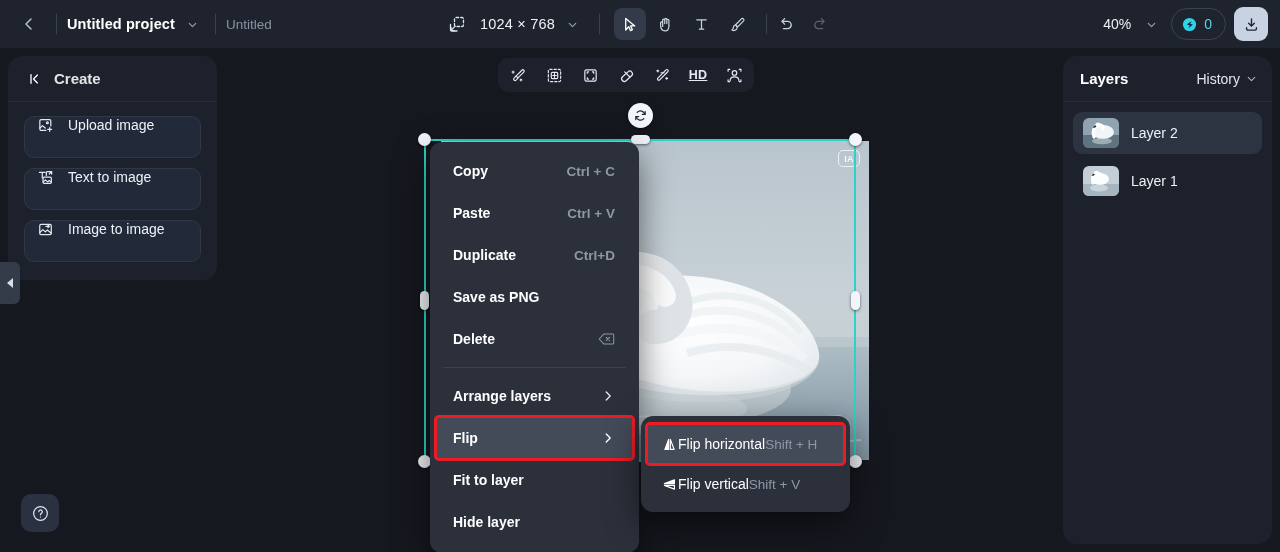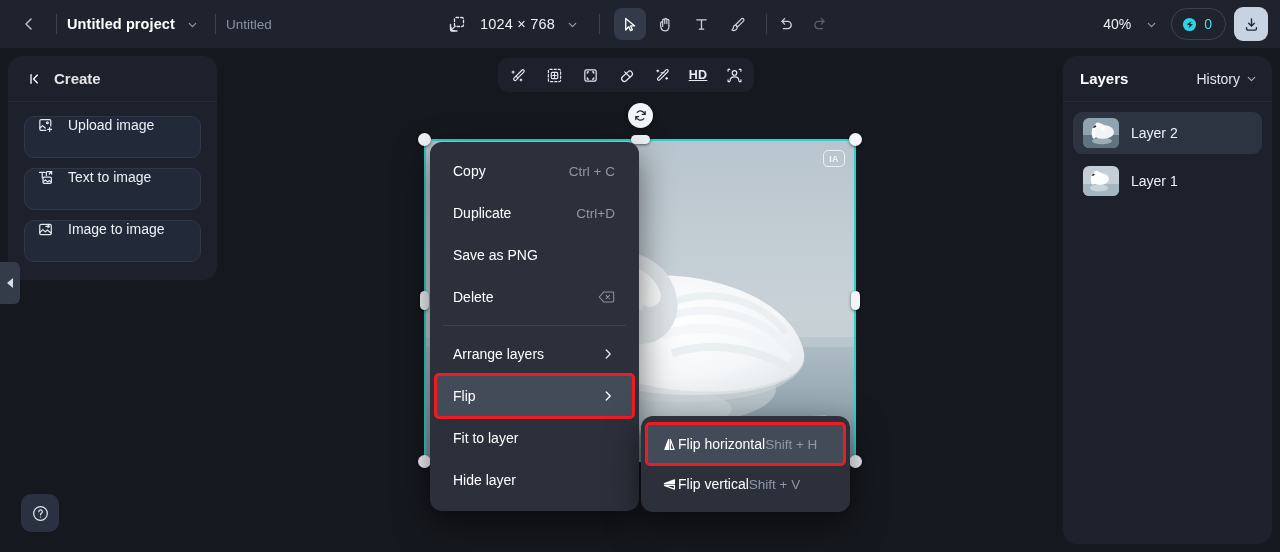--- a/index.html
+++ b/index.html
@@ -100,21 +100,21 @@
     display: flex; align-items: center; justify-content: center;
   }
   .ft-hd { font-size: 12.5px; font-weight: 700; color: #e6eaf2; letter-spacing: .3px; text-decoration: underline; }
 
   
   .sel-box {
     position: absolute; left: 424px; top: 139px; width: 432px; height: 323px;
     border: 2px solid #2ad4c8;
   }
   .canvas-img {
-    position: absolute; left: 426px; top: 141px; width: 428px; height: 319px;
+    position: absolute; left: 441px; top: 141px; width: 428px; height: 319px;
     overflow: hidden;
   }
   .handle {
     position: absolute; width: 13px; height: 13px; border-radius: 50%;
     background: #f2f5f9; box-shadow: 0 1px 3px rgba(0,0,0,.55);
   }
   .handle.mid-v { width: 9px; height: 19px; border-radius: 5px; }
   .handle.mid-h { width: 19px; height: 9px; border-radius: 5px; }
   .rotate-handle {
     position: absolute; left: 628px; top: 103px; width: 25px; height: 25px;
@@ -133,21 +133,21 @@
 
   
   .ctx-menu {
     position: absolute; left: 430px; top: 142px; width: 209px;
     background: #2b303b; border-radius: 12px; padding: 8px 0 10px 0;
     box-shadow: 0 12px 34px rgba(0,0,0,.55);
   }
   .ctx-item {
     height: 42px; display: flex; align-items: center;
     padding: 0 18px 0 17px; cursor: pointer; position: relative;
-    margin: 0 6px; border-radius: 8px;
+    margin: 0 6px; border-radius: 8px; font-weight: bold;
   }
   .ctx-label { font-size: 14px; color: #ffffff; flex: 1; }
   .ctx-shortcut { font-size: 13.5px; color: #8f97a6; }
   .ctx-sep { height: 1px; background: #3a4150; margin: 7px 13px; }
   .ctx-item.highlight { background: #434a58; }
   .ctx-item.boxed { outline: 3px solid #ed1c24; outline-offset: -1px; border-radius: 3px; }
 
   
   .submenu {
     position: absolute; left: 641px; top: 416px; width: 209px;
@@ -532,20 +532,24 @@
       </svg>
     </span>
   </div>
 
   <div class="ctx-menu">
     <div class="ctx-item">
       <span class="ctx-label">Copy</span>
       <span class="ctx-shortcut">Ctrl + C</span>
     </div>
     <div class="ctx-item">
+      <span class="ctx-label">Paste</span>
+      <span class="ctx-shortcut">Ctrl + V</span>
+    </div>
+    <div class="ctx-item">
       <span class="ctx-label">Duplicate</span>
       <span class="ctx-shortcut">Ctrl+D</span>
     </div>
     <div class="ctx-item">
       <span class="ctx-label">Save as PNG</span>
     </div>
     <div class="ctx-item">
       <span class="ctx-label">Delete</span>
       <span>
         <svg width="17" height="14" viewBox="0 0 20 16" fill="none" stroke="#8f97a6" stroke-width="1.2" stroke-linecap="round" stroke-linejoin="round">

